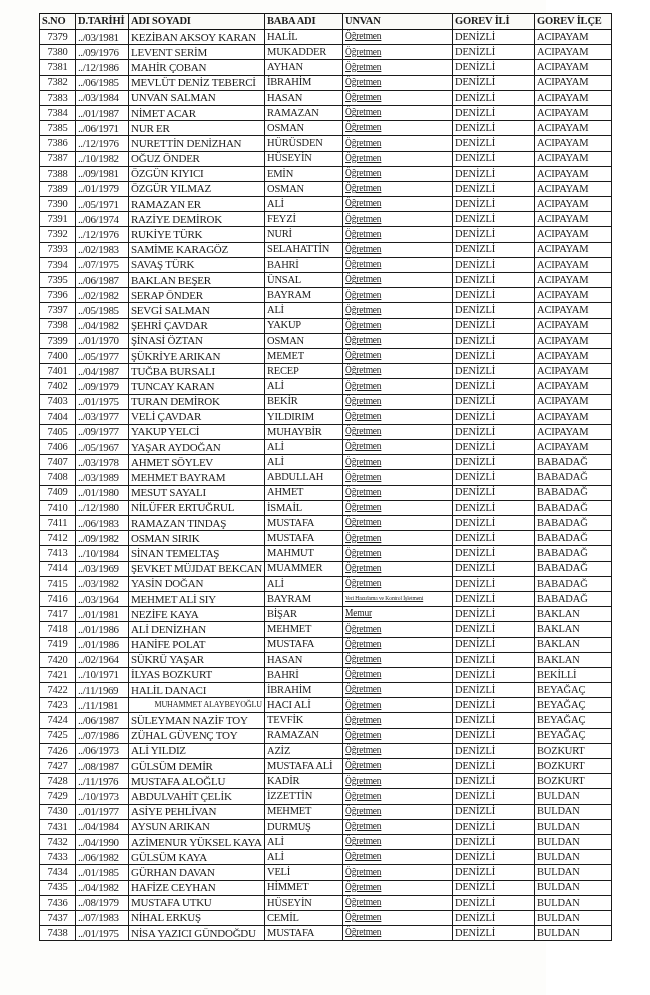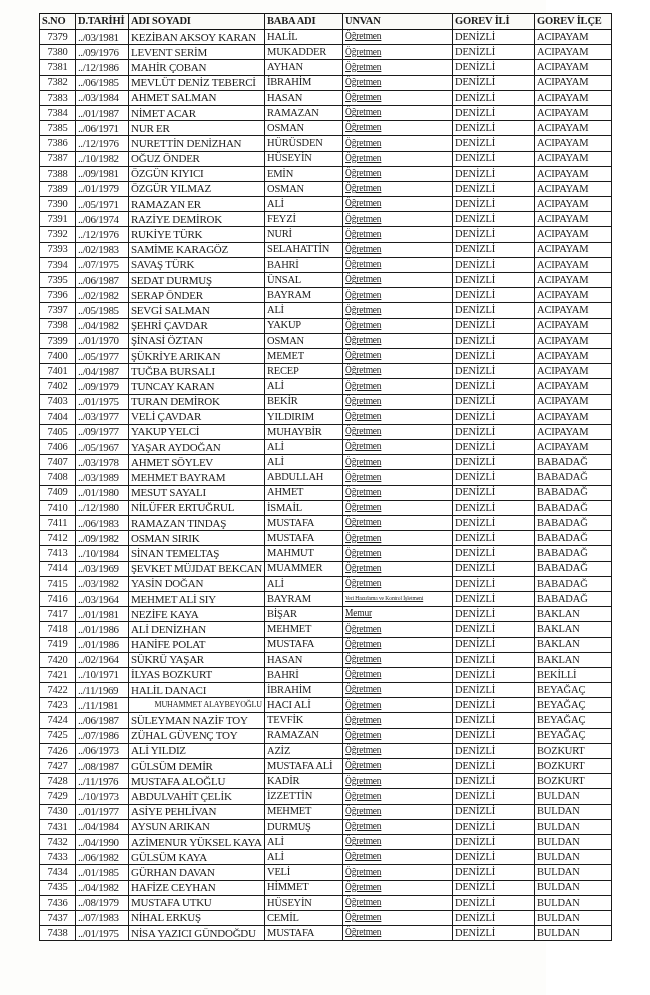--- a/index.html
+++ b/index.html
@@ -184,21 +184,21 @@
             <td class="dt">../06/1985</td>
             <td class="ad">MEVLÜT DENİZ TEBERCİ</td>
             <td class="baba">İBRAHİM</td>
             <td class="unvan">Öğretmen</td>
             <td class="il">DENİZLİ</td>
             <td class="ilce">ACIPAYAM</td>
           </tr>
           <tr>
             <td class="sno">7383</td>
             <td class="dt">../03/1984</td>
-            <td class="ad">AHMET SALMAN</td>
+            <td class="ad">UNVAN SALMAN</td>
             <td class="baba">HASAN</td>
             <td class="unvan">Öğretmen</td>
             <td class="il">DENİZLİ</td>
             <td class="ilce">ACIPAYAM</td>
           </tr>
           <tr>
             <td class="sno">7384</td>
             <td class="dt">../01/1987</td>
             <td class="ad">NİMET ACAR</td>
             <td class="baba">RAMAZAN</td>
@@ -292,21 +292,21 @@
             <td class="dt">../07/1975</td>
             <td class="ad">SAVAŞ TÜRK</td>
             <td class="baba">BAHRİ</td>
             <td class="unvan">Öğretmen</td>
             <td class="il">DENİZLİ</td>
             <td class="ilce">ACIPAYAM</td>
           </tr>
           <tr>
             <td class="sno">7395</td>
             <td class="dt">../06/1987</td>
-            <td class="ad">SEDAT DURMUŞ</td>
+            <td class="ad">BAKLAN BEŞER</td>
             <td class="baba">ÜNSAL</td>
             <td class="unvan">Öğretmen</td>
             <td class="il">DENİZLİ</td>
             <td class="ilce">ACIPAYAM</td>
           </tr>
           <tr>
             <td class="sno">7396</td>
             <td class="dt">../02/1982</td>
             <td class="ad">SERAP ÖNDER</td>
             <td class="baba">BAYRAM</td>

